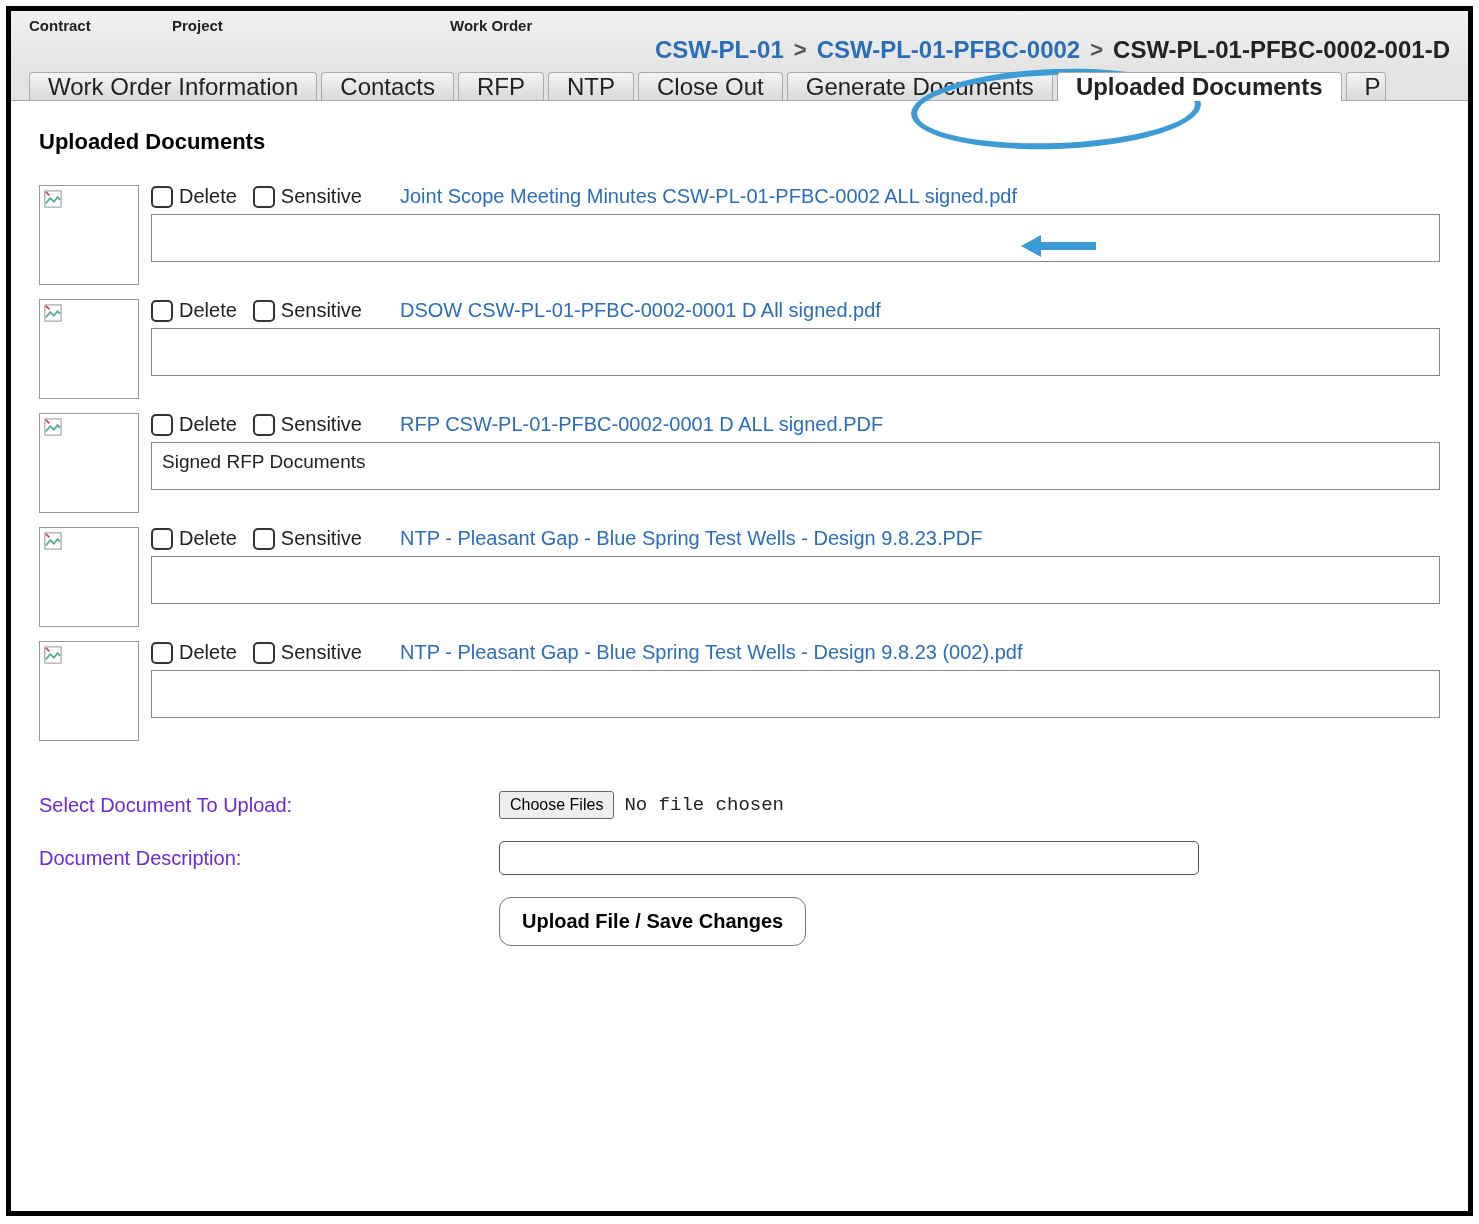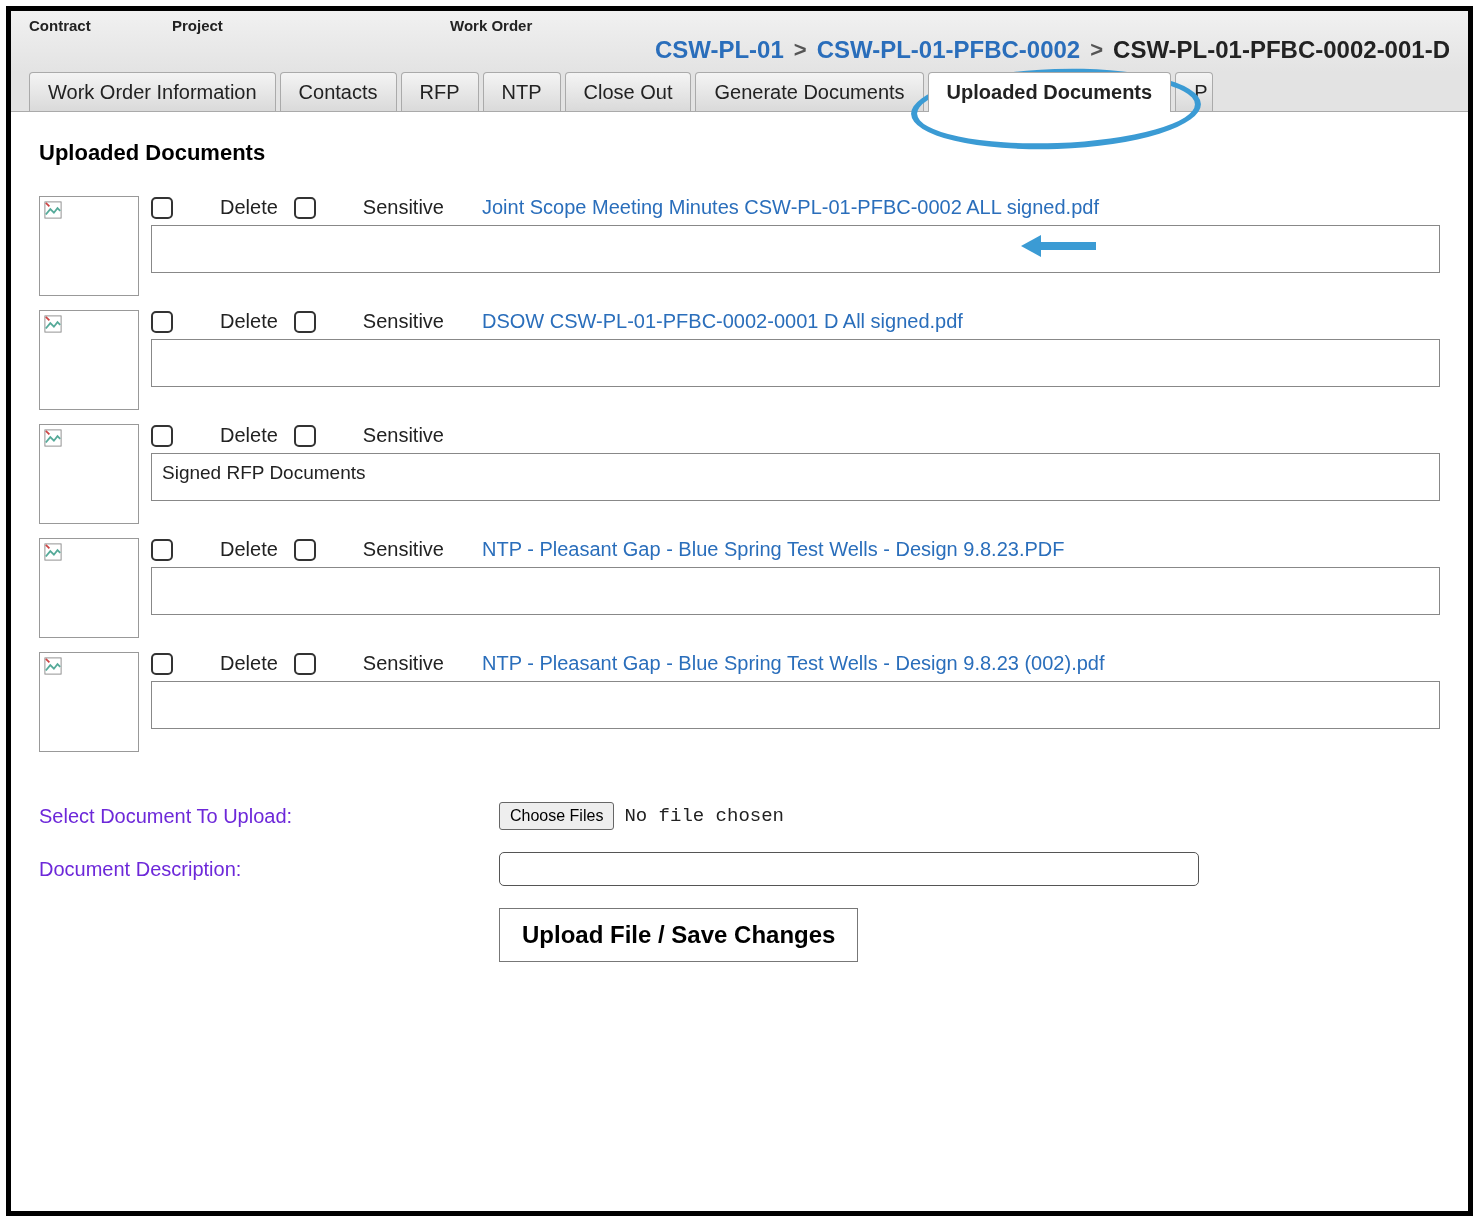--- a/index.html
+++ b/index.html
@@ -52,22 +52,22 @@
     .tabs-row {
       display: flex;
       gap: 4px;
       background: #e3e3e3;
       padding: 0 18px;
     }
     .tab {
       background: linear-gradient(to bottom, #f4f4f4, #d9d9d9);
       border: 1px solid #aaa;
       border-bottom: none;
-      padding: 8px 18px;
-      font-size: 20px;
+      padding: 0 18px;
+      font-size: 24px;
       color: #222;
       cursor: pointer;
       border-radius: 4px 4px 0 0;
       white-space: nowrap;
     }
     .tab.active {
       background: #fff;
       font-weight: bold;
       position: relative;
       z-index: 2;
@@ -126,21 +126,20 @@
       height: 22px;
       border: 2px solid #333;
       border-radius: 5px;
       background: #fff;
       display: inline-block;
       cursor: pointer;
     }
     .doc-top .lbl {
       color: #222;
       margin-right: 10px;
-      margin-left: 41px;
     }
     .doc-link {
       color: #2a6ebb;
       text-decoration: none;
       font-size: 20px;
       margin-left: 22px;
     }
     .doc-desc {
       border: 1px solid #888;
       min-height: 48px;
@@ -181,23 +180,23 @@
       border-radius: 5px;
       height: 34px;
       width: 700px;
       padding: 4px 8px;
       font-size: 18px;
     }
     .upload-btn {
       border: 1px solid #777;
       background: #fff;
       padding: 12px 22px;
-      font-size: 24px;
-      font-weight: bold;
-      border-radius: 0;
+      font-size: 20px;
+      font-weight: bold;
+      border-radius: 12px;
       cursor: pointer;
       margin-left: 460px;
     }
     
     .circle-annot {
       position: absolute;
       border: 6px solid #3b9bd4;
       border-radius: 50%;
       width: 290px;
       height: 80px;
@@ -294,20 +293,21 @@
             <polyline points="2,15 7,9 11,13 15,8 18,11" fill="none" stroke="#5a9" stroke-width="2"></polyline>
             <polyline points="2,2 6,6" stroke="#c44" stroke-width="2"></polyline>
           </svg>
       </div>
       <div class="doc-main">
         <div class="doc-top">
           <span class="chk"></span>
           <span class="lbl">Delete</span>
           <span class="chk"></span>
           <span class="lbl">Sensitive</span>
+          <a href="#" class="doc-link">RFP CSW-PL-01-PFBC-0002-0001 D ALL signed.PDF</a>
         </div>
         <div class="doc-desc">Signed RFP Documents</div>
       </div>
     </div>
 
     <div class="doc-row">
       <div class="thumb">
         <svg class="thumb-broken" viewBox="0 0 20 20">
             <rect x="1" y="1" width="18" height="18" fill="none" stroke="#888"></rect>
             <polyline points="2,15 7,9 11,13 15,8 18,11" fill="none" stroke="#5a9" stroke-width="2"></polyline>

